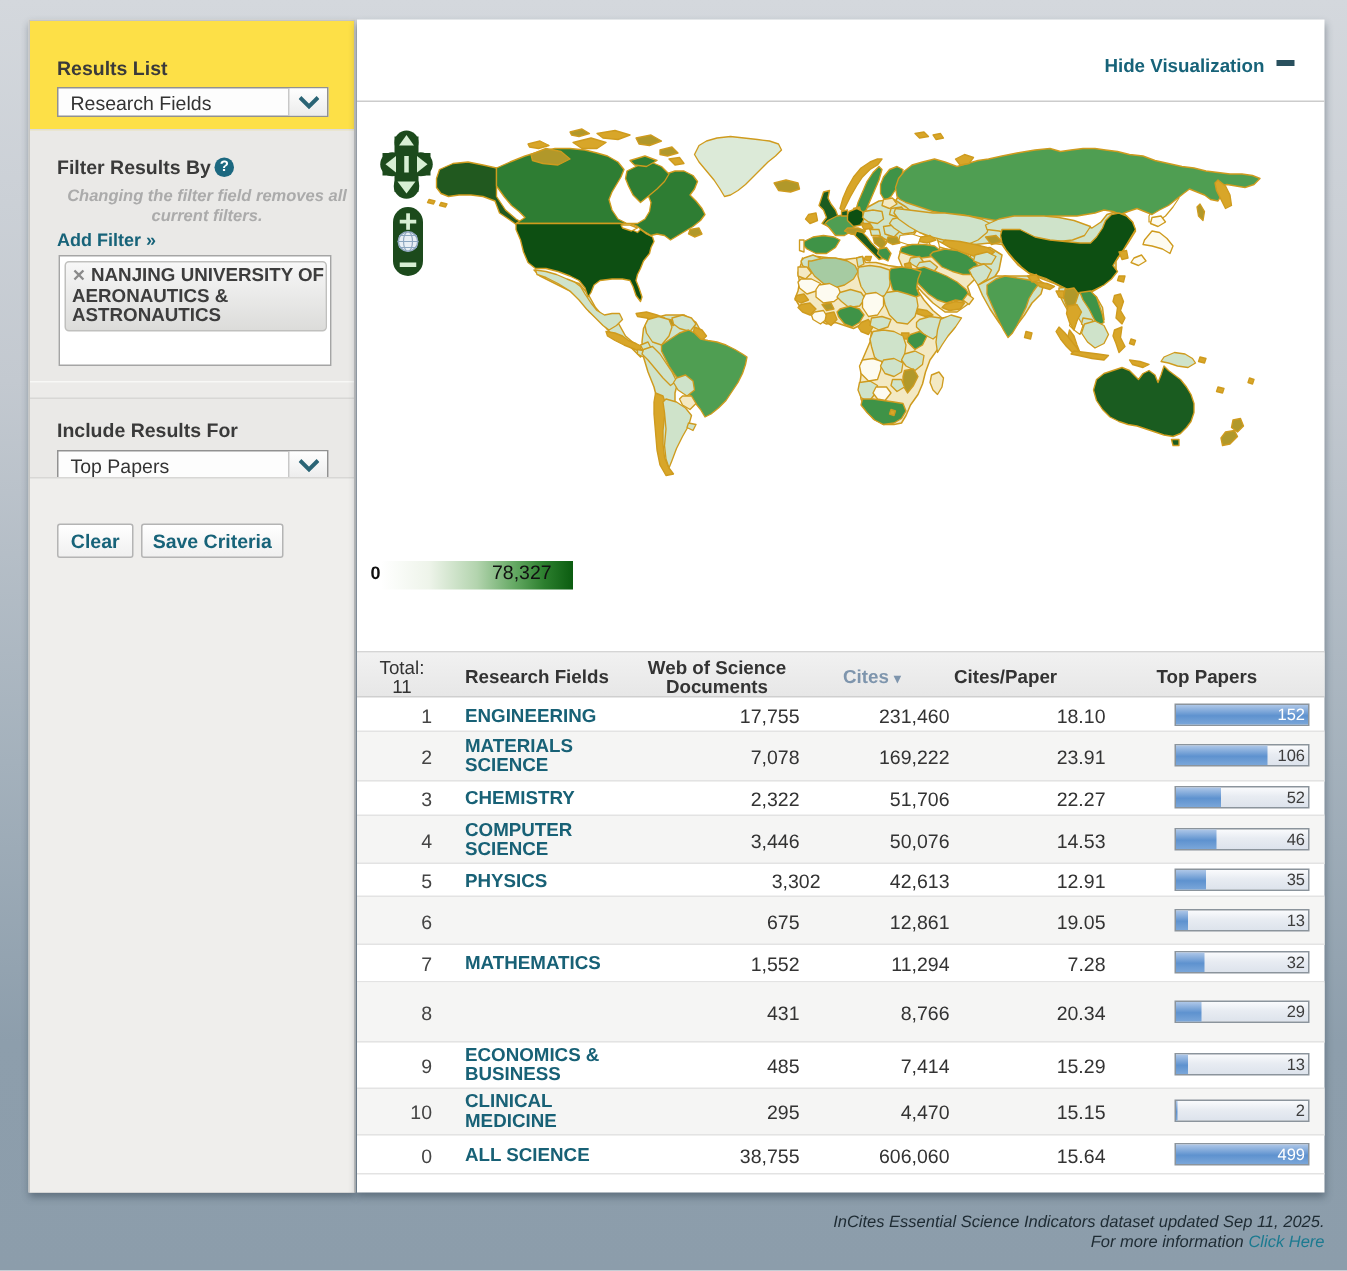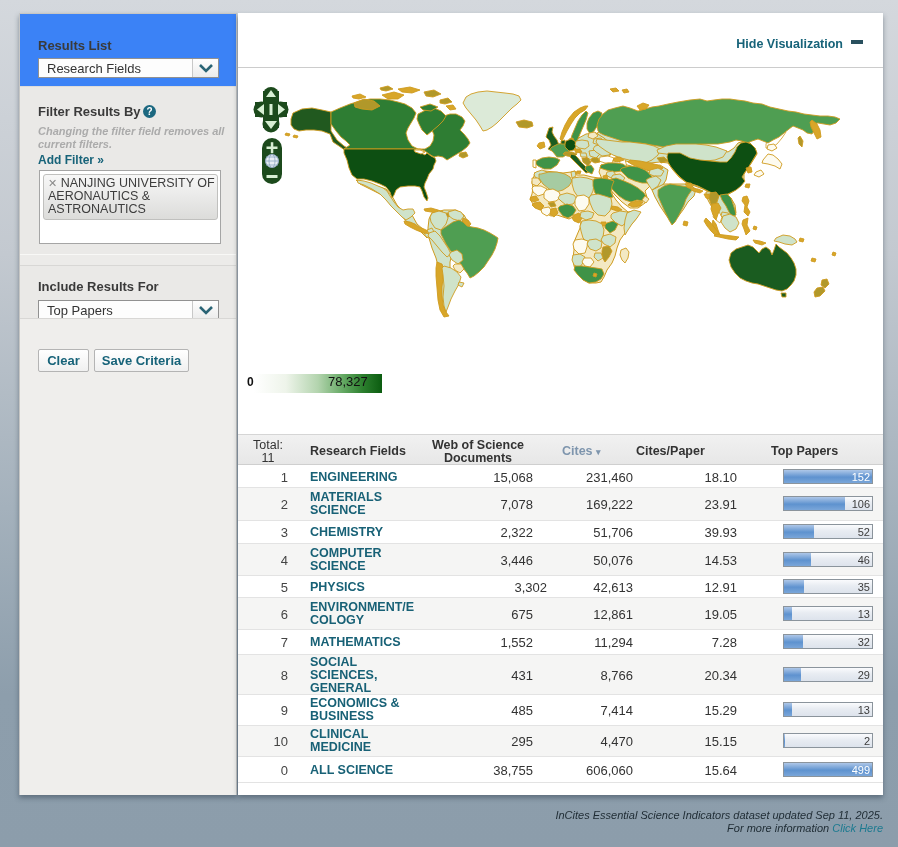--- a/index.html
+++ b/index.html
@@ -6,40 +6,40 @@
 html,body { width:898px; height:847px; overflow:hidden; }
 body {
   font-family:"Liberation Sans", sans-serif;
   background:linear-gradient(180deg,#d4d8dd 0%,#c3c9d0 30%,#a4b1bc 60%,#8d9eac 82%,#8c9dab 100%);
   position:relative;
 }
 .panel { position:absolute; background:#fff; box-shadow:0 3px 5px rgba(40,55,70,.45); }
 #sidebar { left:19px; top:13px; width:218px; height:782px; background:#ecebe9; border:1px solid #c6c6c4; box-shadow:0 3px 5px rgba(40,55,70,.45); position:absolute; }
 #main { left:238px; top:13px; width:645px; height:782px; }
 .sec { position:absolute; left:0; width:216px; }
-#sec1 { top:0; height:73px; background:#3b82f6; border-bottom:1px solid #dddcda; }
+#sec1 { top:0; height:73px; background:#fde047; border-bottom:1px solid #dddcda; }
 #sec2 { top:73px; height:168px; background:#eae9e7; border-bottom:1px solid #f8f8f6; }
 #sec3 { top:241px; height:63px; background:#eae9e7; border-top:1px solid #d8d7d5; border-bottom:1px solid #f8f8f6;margin-top:10px;}
 #sec4 { top:304px; height:477px; background:#efeeec; border-top:1px solid #d8d7d5; }
 .stitle { font-size:13px; font-weight:bold; color:#3a3a3a; }
 .sel { position:absolute; background:#fdfdfd; border:1px solid #919191; height:20px; width:181px; left:18px; }
 .sel .st { position:absolute; left:8px; top:2px; font-size:13px; color:#333; }
 .sel .chev { position:absolute; right:0; top:0; width:26px; height:18px; border-left:1px solid #c8c8c8; background:linear-gradient(#fefefe,#ececec); }
 .sel .chev svg { position:absolute; left:6px; top:5px; }
 a.tlink { color:#176379; text-decoration:none; font-weight:bold; }
 a { text-decoration:none; }
 
 #rl-title { position:absolute; left:18px; top:24px; }
 #rl-sel { top:44px; }
 #frb-title { position:absolute; left:18px; top:17px; }
 #helpq { position:absolute; left:123px; top:18px; width:13px; height:13px; border-radius:50%; background:#1c6880; color:#fff; font-size:10px; font-weight:bold; text-align:center; line-height:13px; }
-#frb-note { position:absolute; left:18px; top:38px; width:200px; font-size:11px; font-style:italic; font-weight:bold; color:#ababab; line-height:13px; }
+#frb-note { position:absolute; left:18px; top:38px; width:200px; font-size:11px; font-style:italic; font-weight:bold; color:#ababab; line-height:13px;text-align:center; }
 #addfilter { position:absolute; left:18px; top:66px; font-size:12px; }
 #filterbox { position:absolute; left:19px; top:83px; width:182px; height:74px; background:#fff; border:1px solid #a5a5a5; }
-#ftag { position:absolute; left:3px; top:3px; width:175px; background:linear-gradient(#f7f7f7,#dcdcda); border:1px solid #c0c0be; border-radius:3px; padding:2px 2px 3px 4px; font-size:12.5px; font-weight:normal; color:#3d3d3d; line-height:13px; white-space:nowrap; }
+#ftag { position:absolute; left:3px; top:3px; width:175px; background:linear-gradient(#f7f7f7,#dcdcda); border:1px solid #c0c0be; border-radius:3px; padding:2px 2px 3px 4px; font-size:12.5px; font-weight:bold; color:#3d3d3d; line-height:13px; white-space:nowrap; }
 #ftag .x { color:#8a8a8a; font-size:11px; }
 #irf-title { position:absolute; left:18px; top:13px; }
 #irf-sel { top:34px; }
 .btn { position:absolute; top:30px; height:23px; background:linear-gradient(#ffffff,#f0f0f0); border:1px solid #b4b4b4; border-radius:2px; font-size:13px; font-weight:bold; color:#176379; text-align:center; }
 #btn-clear { left:18px; width:51px; line-height:21px; }
 #btn-save { left:74px; width:95px; line-height:21px; }
 
 #maphead { position:absolute; left:0; top:0; width:645px; height:55px; border-bottom:1px solid #cccccc; }
 #maphead h1 { position:absolute; left:19px; top:23px; font-size:11.8px; color:#333; }
 #hideviz { position:absolute; right:40px; top:24px; font-size:12.5px; }
@@ -315,21 +315,21 @@
       <div class="c" style="left:12px; top:4px; text-align:center; width:36px; font-weight:normal;">Total:<br>11</div>
       <div class="c" style="left:72px; top:10px;">Research Fields</div>
       <div class="c" style="left:185px; top:4px; width:110px; text-align:center;">Web of Science<br>Documents</div>
       <div class="c" style="left:324px; top:10px; color:#7e95ad;">Cites <span style="font-size:9px;">▾</span></div>
       <div class="c" style="left:398px; top:10px;">Cites/Paper</div>
       <div class="c" style="left:533px; top:10px;">Top Papers</div>
     </div>
         <div class="row" style="top:32px; height:22px;">
       <div class="rank" style="top:4px;">1</div>
       <div class="fld" style="top:5px;">ENGINEERING</div>
-      <div class="num" style="left:185px; width:110px; top:4px;">15,068</div>
+      <div class="num" style="left:185px; width:110px; top:4px;">17,755</div>
       <div class="num" style="left:285px; width:110px; top:4px;">231,460</div>
       <div class="num" style="left:389px; width:110px; top:4px;">18.10</div>
       <div class="bar" style="top:3px;">
           <div class="fill" style="width:88px;"></div>
           <div class="val w">152</div>
         </div>
     </div>
     <div class="row alt" style="top:54px; height:33px;">
       <div class="rank" style="top:9px;">2</div>
       <div class="fld" style="top:3px;">MATERIALS<br>SCIENCE</div>
@@ -339,21 +339,21 @@
       <div class="bar" style="top:8px;">
           <div class="fill" style="width:61px;"></div>
           <div class="val">106</div>
         </div>
     </div>
     <div class="row" style="top:87px; height:23px;">
       <div class="rank" style="top:4px;">3</div>
       <div class="fld" style="top:5px;">CHEMISTRY</div>
       <div class="num" style="left:185px; width:110px; top:4px;">2,322</div>
       <div class="num" style="left:285px; width:110px; top:4px;">51,706</div>
-      <div class="num" style="left:389px; width:110px; top:4px;">39.93</div>
+      <div class="num" style="left:389px; width:110px; top:4px;">22.27</div>
       <div class="bar" style="top:3px;">
           <div class="fill" style="width:30px;"></div>
           <div class="val">52</div>
         </div>
     </div>
     <div class="row alt" style="top:110px; height:32px;">
       <div class="rank" style="top:9px;">4</div>
       <div class="fld" style="top:3px;">COMPUTER<br>SCIENCE</div>
       <div class="num" style="left:185px; width:110px; top:9px;">3,446</div>
       <div class="num" style="left:285px; width:110px; top:9px;">50,076</div>
@@ -369,21 +369,20 @@
       <div class="num" style="left:199px; width:110px; top:4px;">3,302</div>
       <div class="num" style="left:285px; width:110px; top:4px;">42,613</div>
       <div class="num" style="left:389px; width:110px; top:4px;">12.91</div>
       <div class="bar" style="top:3px;">
           <div class="fill" style="width:20px;"></div>
           <div class="val">35</div>
         </div>
     </div>
     <div class="row alt" style="top:164px; height:32px;">
       <div class="rank" style="top:9px;">6</div>
-      <div class="fld" style="top:3px;">ENVIRONMENT/E<br>COLOGY</div>
       <div class="num" style="left:185px; width:110px; top:9px;">675</div>
       <div class="num" style="left:285px; width:110px; top:9px;">12,861</div>
       <div class="num" style="left:389px; width:110px; top:9px;">19.05</div>
       <div class="bar" style="top:8px;">
           <div class="fill" style="width:8px;"></div>
           <div class="val">13</div>
         </div>
     </div>
     <div class="row" style="top:196px; height:25px;">
       <div class="rank" style="top:5px;">7</div>
@@ -391,21 +390,20 @@
       <div class="num" style="left:185px; width:110px; top:5px;">1,552</div>
       <div class="num" style="left:285px; width:110px; top:5px;">11,294</div>
       <div class="num" style="left:389px; width:110px; top:5px;">7.28</div>
       <div class="bar" style="top:4px;">
           <div class="fill" style="width:19px;"></div>
           <div class="val">32</div>
         </div>
     </div>
     <div class="row alt" style="top:221px; height:40px;">
       <div class="rank" style="top:13px;">8</div>
-      <div class="fld" style="top:1px;">SOCIAL<br>SCIENCES,<br>GENERAL</div>
       <div class="num" style="left:185px; width:110px; top:13px;">431</div>
       <div class="num" style="left:285px; width:110px; top:13px;">8,766</div>
       <div class="num" style="left:389px; width:110px; top:13px;">20.34</div>
       <div class="bar" style="top:12px;">
           <div class="fill" style="width:17px;"></div>
           <div class="val">29</div>
         </div>
     </div>
     <div class="row" style="top:261px; height:31px;">
       <div class="rank" style="top:8px;">9</div>

